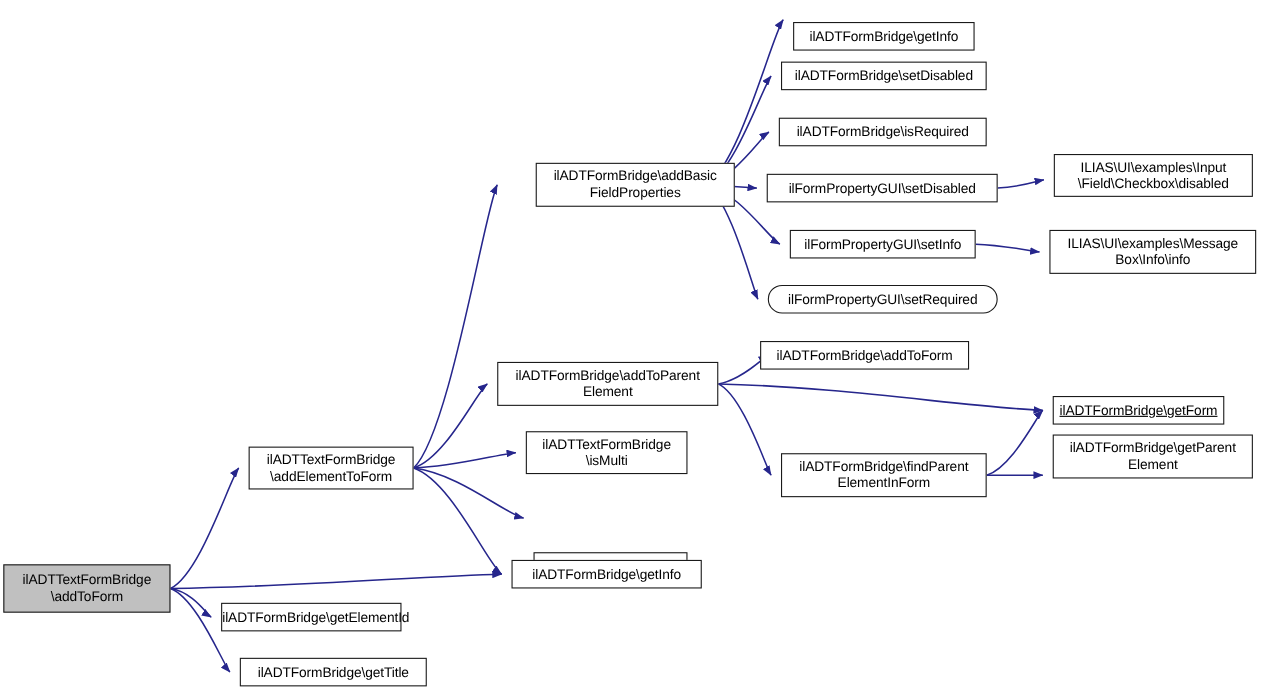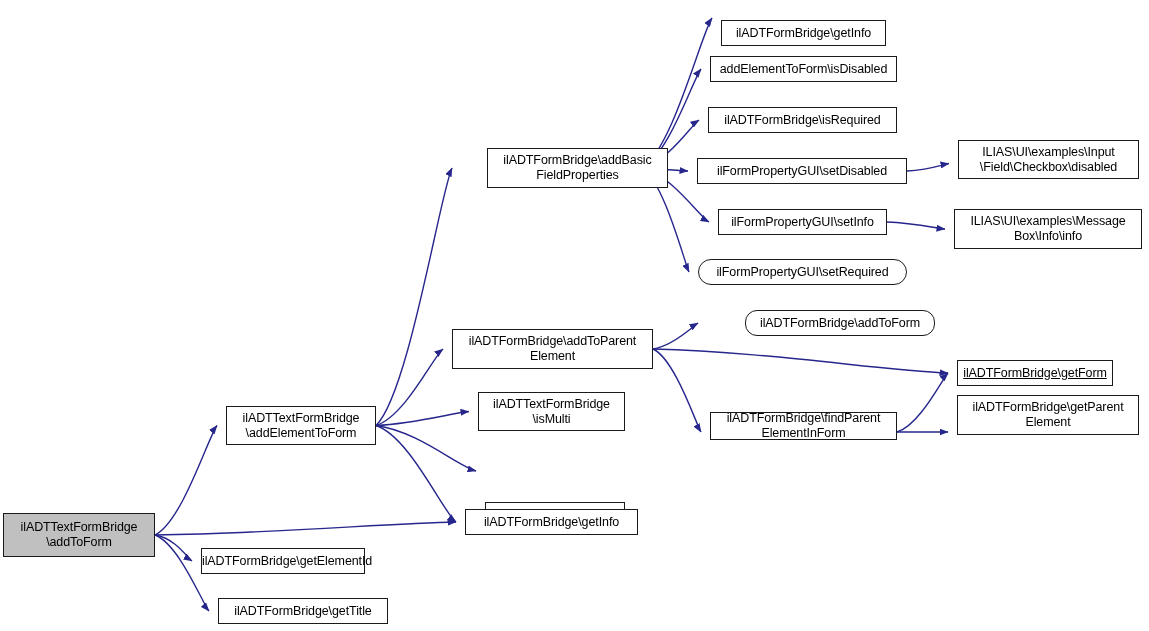--- a/index.html
+++ b/index.html
@@ -94,27 +94,27 @@
       <div class="node" style="left: 218px; top: 598px; width: 170px; height: 26px; justify-content: flex-end;"><span class="label">ilADTFormBridge\getTitle</span></div>
       <div class="node" style="left: 487px; top: 148px; width: 181px; height: 40px;"><span class="label">ilADTFormBridge\addBasic
 FieldProperties</span></div>
       <div class="node" style="left: 452px; top: 329px; width: 201px; height: 40px;"><span class="label">ilADTFormBridge\addToParent
 Element</span></div>
       <div class="node" style="left: 478px; top: 392px; width: 147px; height: 39px;"><span class="label">ilADTTextFormBridge
 \isMulti</span></div>
       <div class="node" style="left: 485px; top: 458px; width: 140px; height: 26px; margin-top: 44px;"><span class="label">ILIAS\Repository\lng</span></div>
       <div class="node" style="left: 465px; top: 509px; width: 173px; height: 26px;"><span class="label">ilADTFormBridge\getInfo</span></div>
       <div class="node" style="left: 721px; top: 20px; width: 165px; height: 26px;"><span class="label">ilADTFormBridge\getInfo</span></div>
-      <div class="node" style="left: 710px; top: 56px; width: 187px; height: 26px;"><span class="label">addElementToForm\isDisabled</span></div>
+      <div class="node" style="left: 710px; top: 56px; width: 187px; height: 26px;"><span class="label">ilADTFormBridge\setDisabled</span></div>
       <div class="node" style="left: 708px; top: 107px; width: 189px; height: 26px;"><span class="label">ilADTFormBridge\isRequired</span></div>
       <div class="node" style="left: 697px; top: 158px; width: 210px; height: 26px;"><span class="label">ilFormPropertyGUI\setDisabled</span></div>
       <div class="node" style="left: 718px; top: 209px; width: 169px; height: 26px;"><span class="label">ilFormPropertyGUI\setInfo</span></div>
       <div class="node" style="left: 698px; top: 259px; width: 209px; height: 26px; border-radius: 13px;"><span class="label">ilFormPropertyGUI\setRequired</span></div>
-      <div class="node" style="left: 745px; top: 310px; width: 190px; height: 26px; border-radius: 12px;"><span class="label">ilADTFormBridge\addToForm</span></div>
-      <div class="node" style="left: 710px; top: 412px; width: 187px; height: 28px;"><span class="label">ilADTFormBridge\findParent
+      <div class="node" style="left: 691px; top: 310px; width: 190px; height: 26px;"><span class="label">ilADTFormBridge\addToForm</span></div>
+      <div class="node" style="left: 710px; top: 412px; width: 187px; height: 40px;"><span class="label">ilADTFormBridge\findParent
 ElementInForm</span></div>
       <div class="node" style="left: 958px; top: 140px; width: 181px; height: 39px;"><span class="label">ILIAS\UI\examples\Input
 \Field\Checkbox\disabled</span></div>
       <div class="node" style="left: 954px; top: 209px; width: 188px; height: 40px;"><span class="label">ILIAS\UI\examples\Message
 Box\Info\info</span></div>
       <div class="node" style="left: 957px; top: 360px; width: 156px; height: 26px; text-decoration: underline;"><span class="label">ilADTFormBridge\getForm</span></div>
       <div class="node" style="left: 957px; top: 395px; width: 182px; height: 40px;"><span class="label">ilADTFormBridge\getParent
 Element</span></div>
     </div>
 </div>

